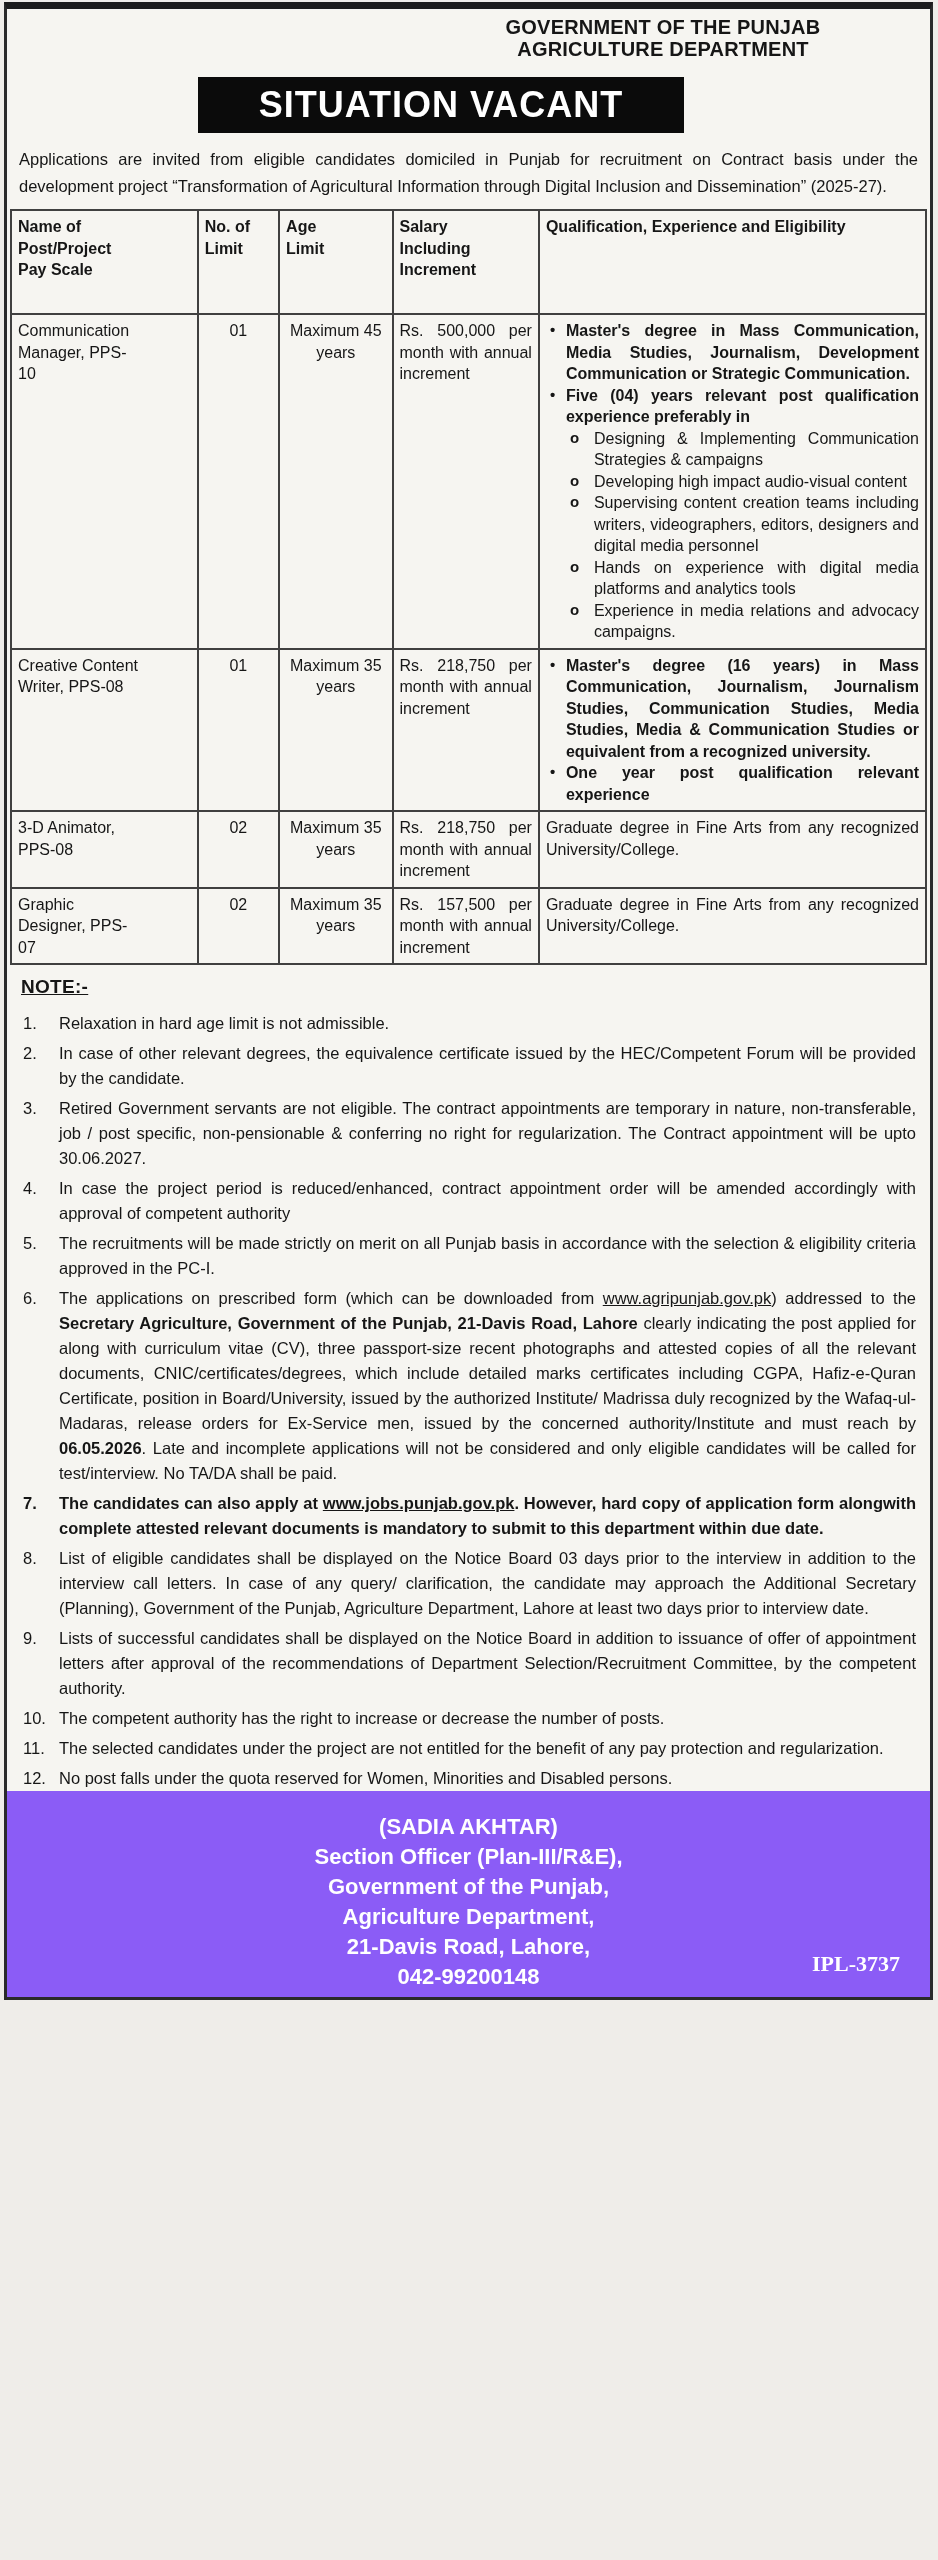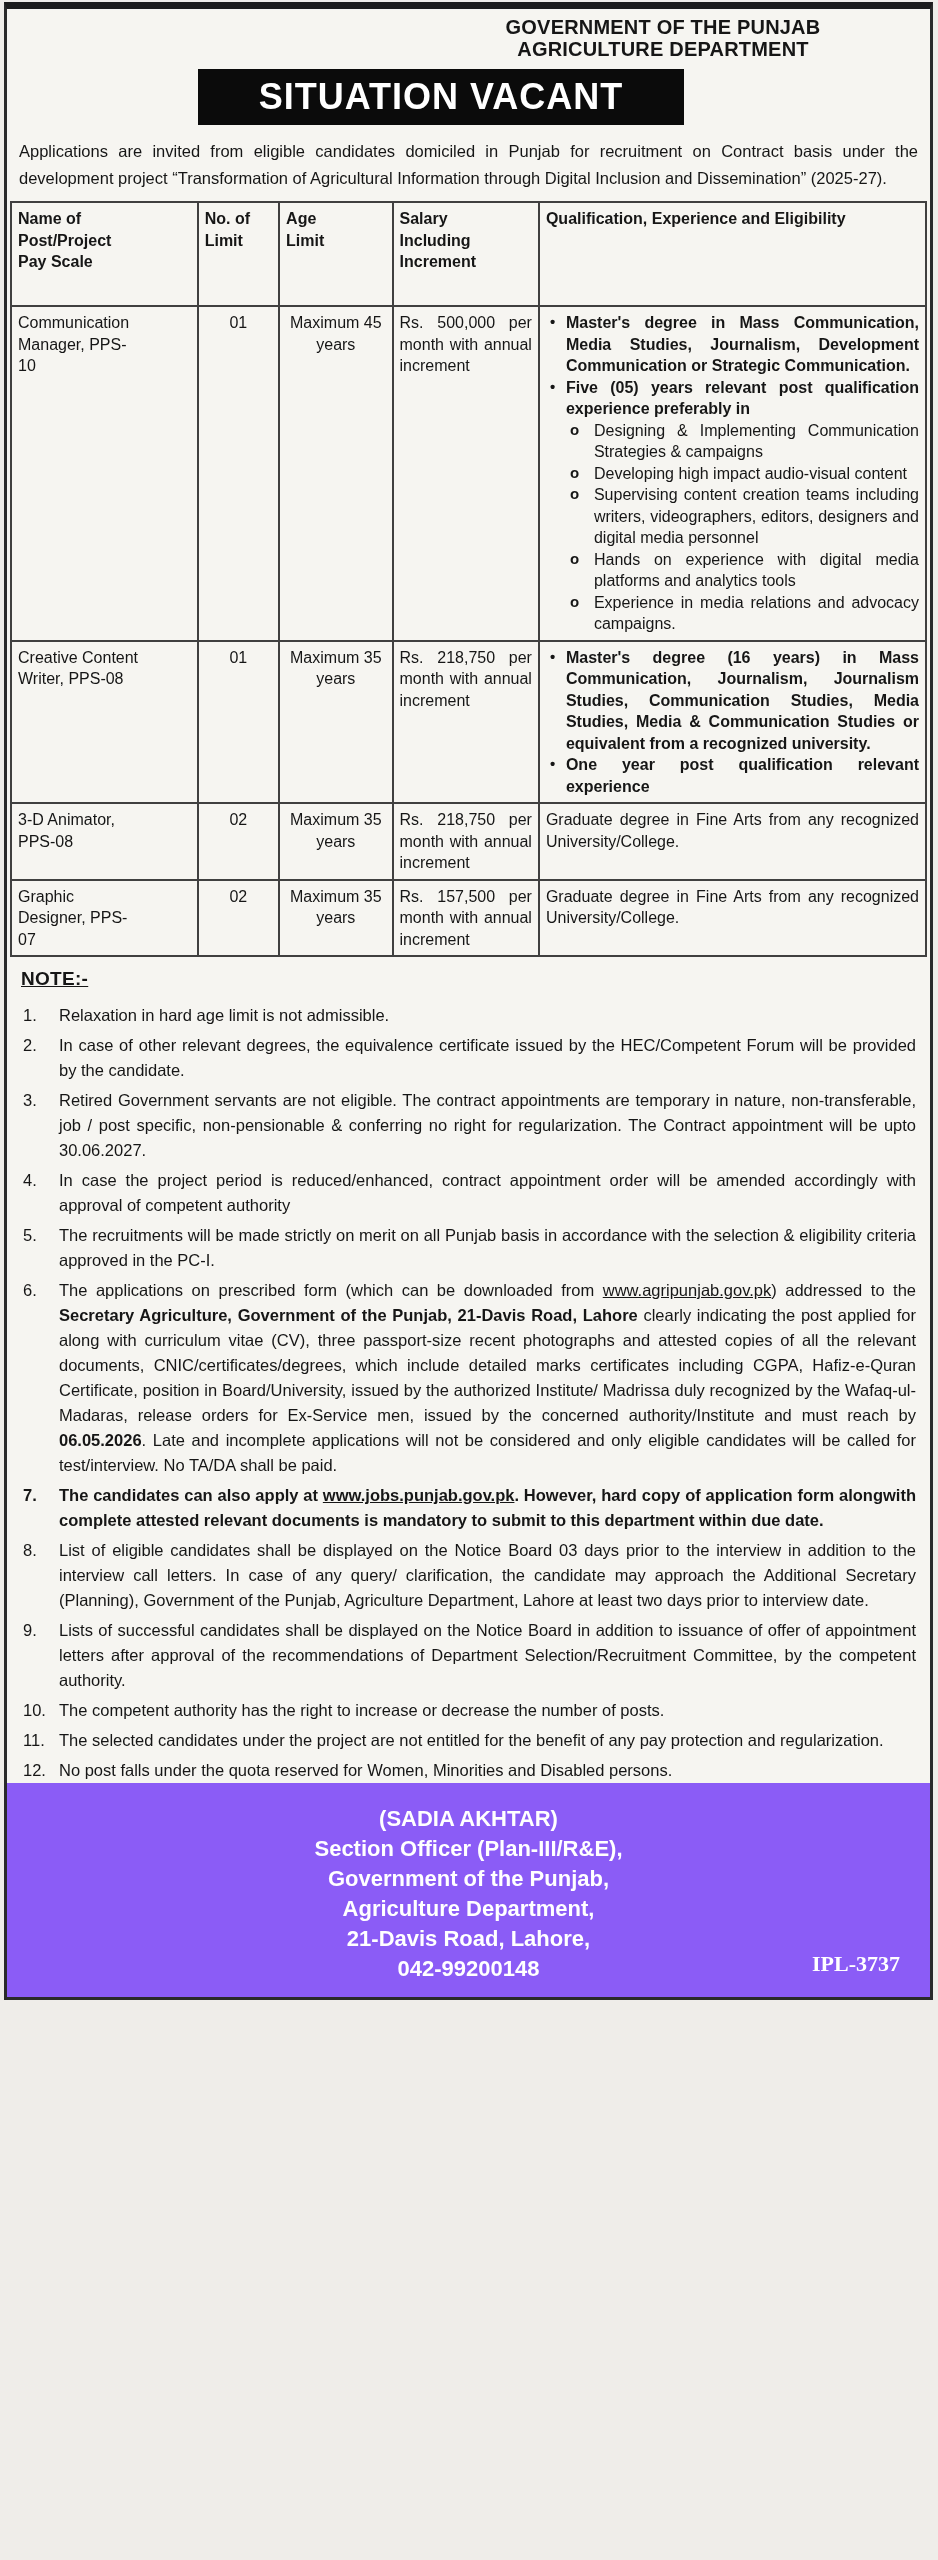--- a/index.html
+++ b/index.html
@@ -18,21 +18,21 @@
     background:#f6f5f1;
     display:flex;flex-direction:column;
   }
   
   .dept{
     width:540px;margin:7px 0 0 386px;
     text-align:center;font-weight:bold;font-size:20px;line-height:22px;
     letter-spacing:.2px;
   }
   .banner{
-    width:486px;height:56px;margin:9px 0 0 191px;
+    width:486px;height:56px;margin:17px 0 0 191px;
     background:#0b0b0b;color:#ffffff;
     font-weight:bold;font-size:36px;line-height:56px;text-align:center;
     letter-spacing:1px;
   }
   .intro{
     margin:13px 12px 0 12px;
     font-size:16.5px;line-height:27px;text-align:justify;
   }
   
   table.jobs{
@@ -128,21 +128,21 @@
 
       <tr>
         <td>
               <div class="post-name">Communication Manager, PPS-10</div>
             </td>
         <td class="cnt">01</td>
         <td class="age">Maximum 45 years</td>
         <td class="sal">Rs. 500,000 per month with annual increment</td>
         <td>
           <div class="qi b"><span class="mk">•</span><span>Master's degree in Mass Communication, Media Studies, Journalism, Development Communication or Strategic Communication.</span></div>
-          <div class="qi b"><span class="mk">•</span><span>Five (05) years relevant post qualification experience preferably in</span></div>
+          <div class="qi b"><span class="mk">•</span><span>Five (04) years relevant post qualification experience preferably in</span></div>
           <div class="qi s"><span class="mk">o</span><span>Designing &amp; Implementing Communication Strategies &amp; campaigns</span></div>
           <div class="qi s"><span class="mk">o</span><span>Developing high impact audio-visual content</span></div>
           <div class="qi s"><span class="mk">o</span><span>Supervising content creation teams including writers, videographers, editors, designers and digital media personnel</span></div>
           <div class="qi s"><span class="mk">o</span><span>Hands on experience with digital media platforms and analytics tools</span></div>
           <div class="qi s"><span class="mk">o</span><span>Experience in media relations and advocacy campaigns.</span></div>
         </td>
       </tr>
 
       <tr>
         <td>

